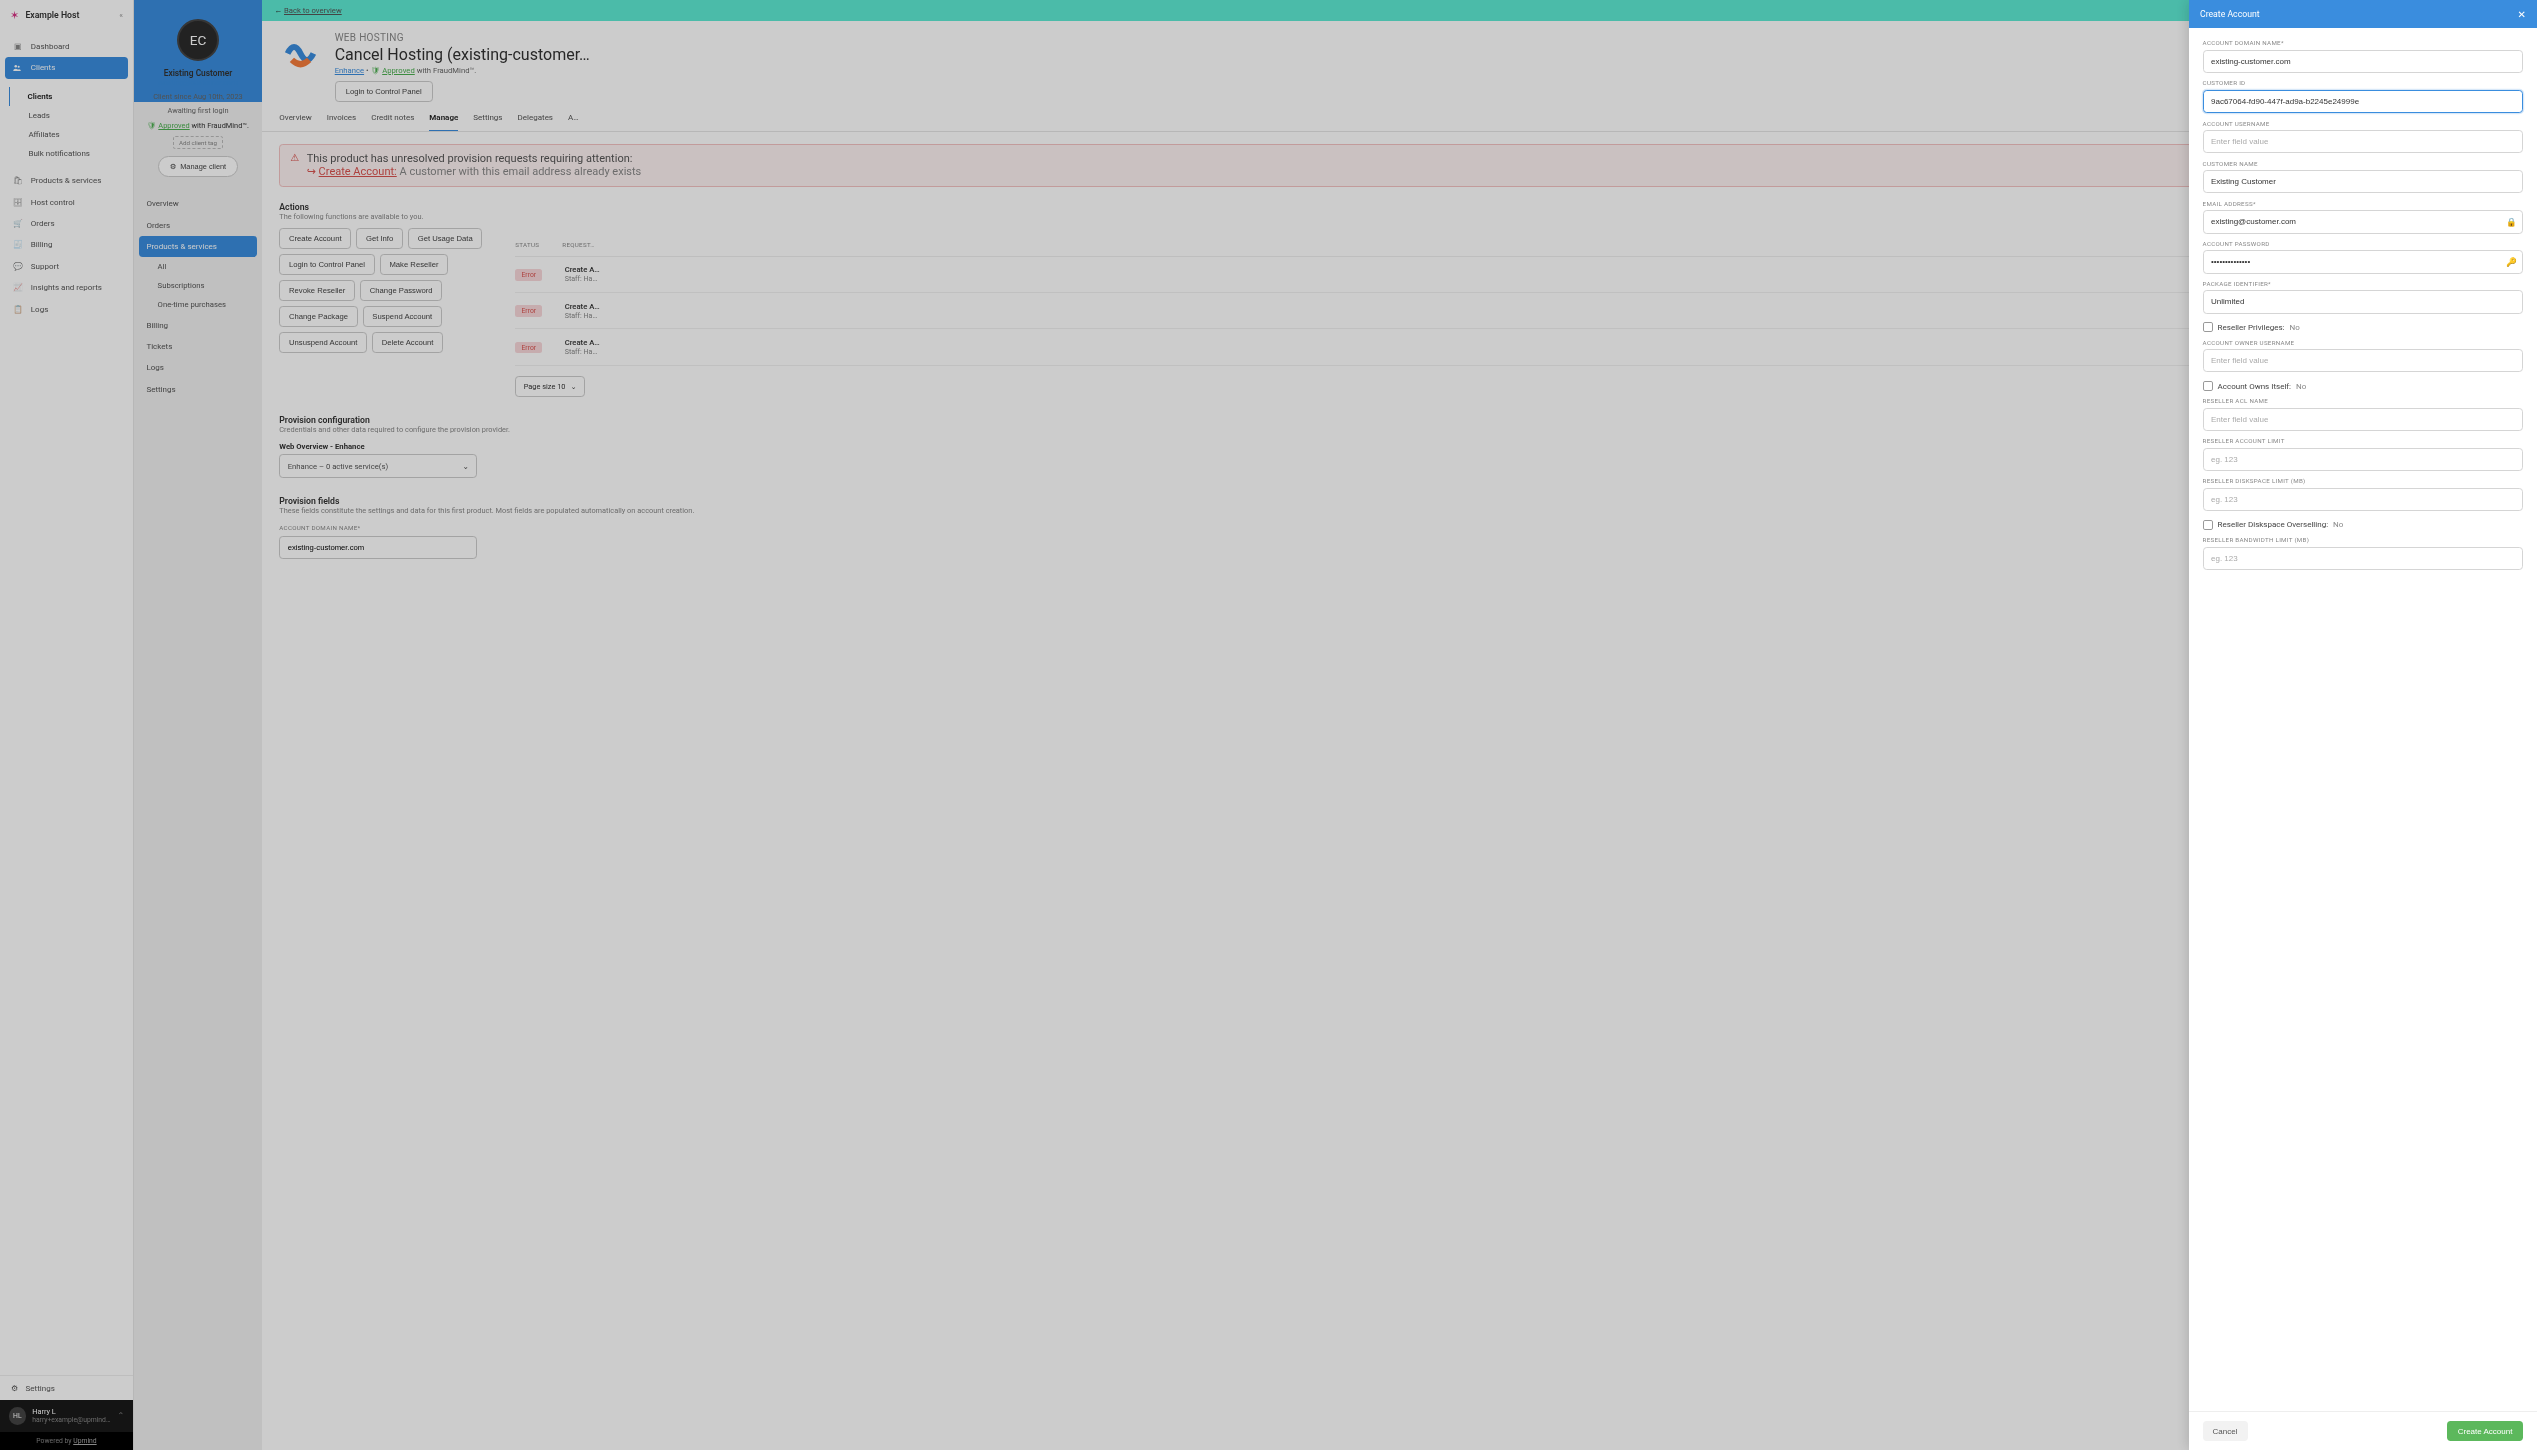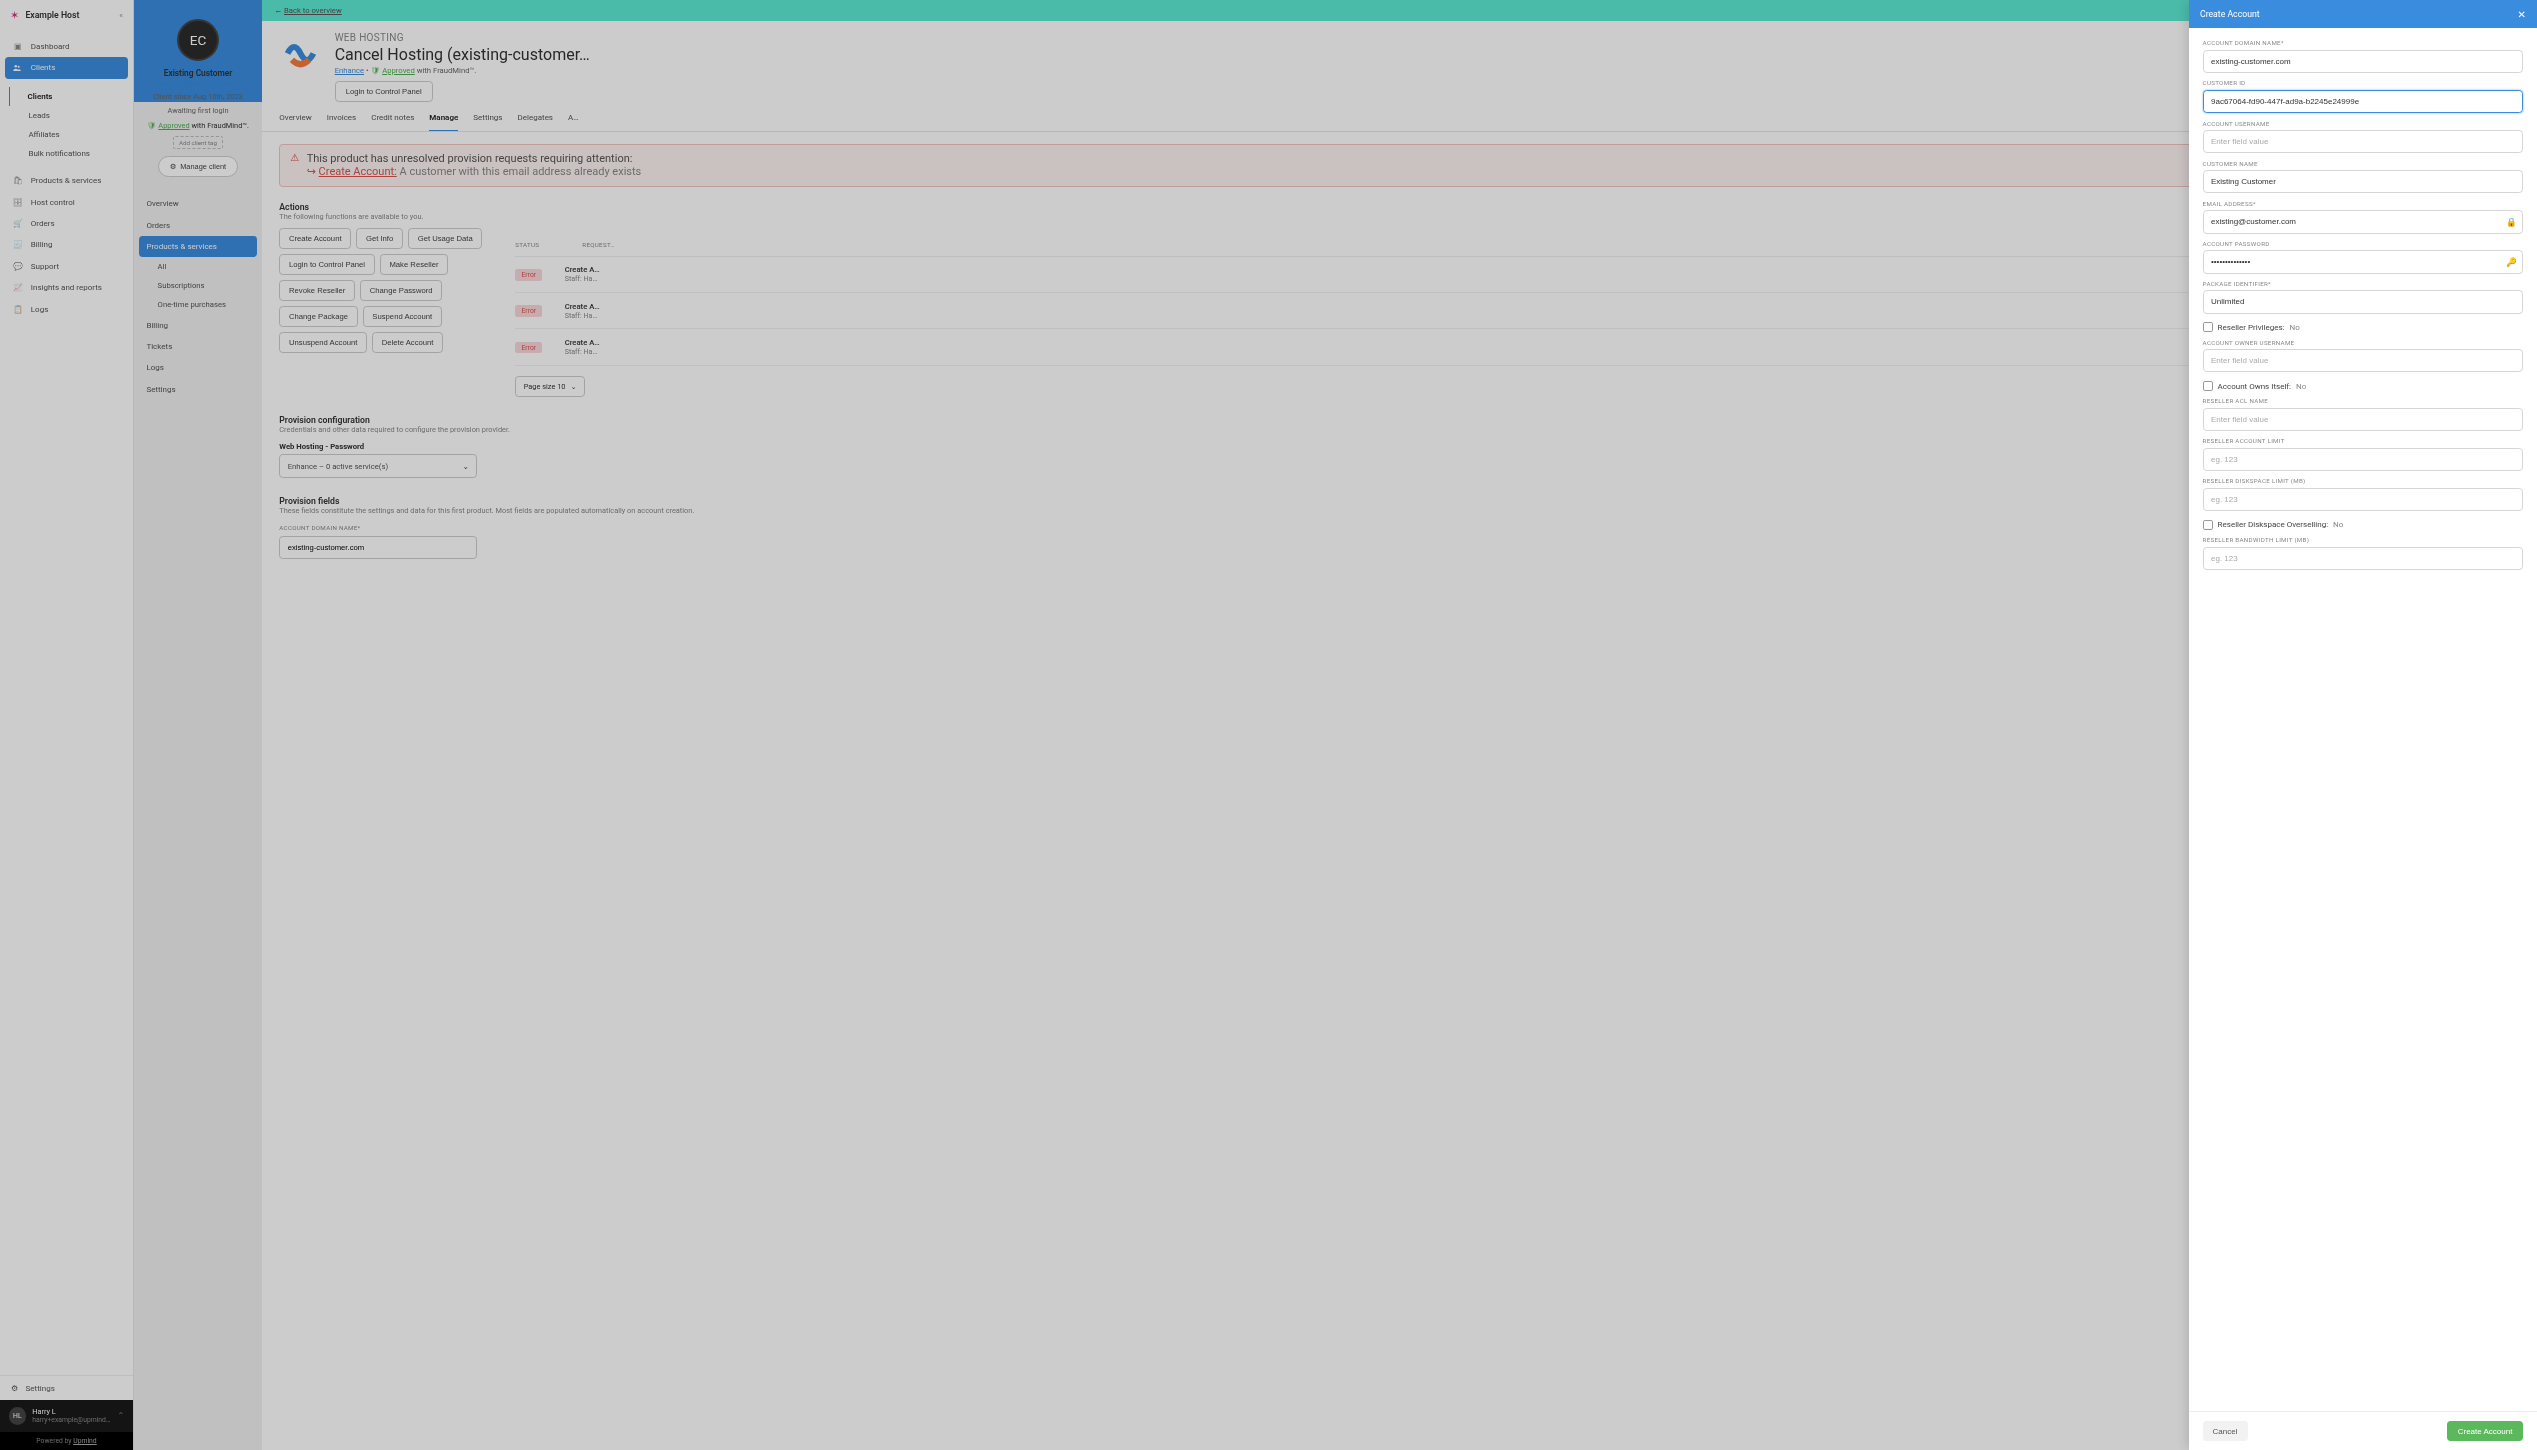--- a/index.html
+++ b/index.html
@@ -69,21 +69,21 @@
 .alert-icon { color: #d9534f; font-size: 10px; }
 .alert-text { font-size: 11px; color: #555; }
 .alert-sub { color: #d9534f; }
 .alert-sub-link { color: #d9534f; text-decoration: underline; }
 .alert-msg { color: #888; }
 .section-h { font-weight: 600; font-size: 8.7px; }
 .section-sub { color: #888; font-size: 7.4px; margin-bottom: 7.4px; }
 .actions-row { display: flex; flex-wrap: wrap; gap: 5px; margin-bottom: 15px; max-width: 204px; }
 .action-btn { border: 0.6px solid #ccc; background: #fff; padding: 5px 8.7px; border-radius: 3.7px; font-size: 7.7px; color: #444; cursor: pointer; }
 .filter-input { border: 0.6px solid #ccc; border-radius: 3.7px; padding: 5px 7.4px; font-size: 7.7px; width: 124px; }
-.table-head { display: flex; gap: 30px; padding: 6.2px 0; font-size: 6.2px; color: #888; letter-spacing: 0.3px; border-bottom: 0.6px solid #eee; margin-top: 12.4px; }
+.table-head { display: flex; gap: 10px; padding: 6.2px 0; font-size: 6.2px; color: #888; letter-spacing: 0.3px; border-bottom: 0.6px solid #eee; margin-top: 12.4px; }
 .req-row { display: flex; gap: 12.4px; padding: 8.7px 0; border-bottom: 0.6px solid #f0f0f0; font-size: 7.7px; align-items: center; }
 .status-badge { background: #f8d7da; color: #d9534f; padding: 1.9px 6.2px; border-radius: 2.5px; font-size: 6.8px; }
 .req-text .req-title { font-weight: 500; color: #333; }
 .req-text .req-staff { color: #888; font-size: 7.1px; }
 .pager { margin-top: 10px; }
 .page-size { border: 0.6px solid #ccc; border-radius: 3.7px; padding: 5px 7.4px; font-size: 7.4px; background: #fff; display: inline-flex; align-items: center; gap: 5px; }
 .prov-section { margin-top: 18.6px; }
 .prov-label { font-size: 7.7px; font-weight: 500; margin-top: 7.4px; margin-bottom: 3.7px; }
 .prov-select { width: 198px; border: 0.6px solid #ccc; border-radius: 3.7px; padding: 6.2px 7.4px; display: flex; justify-content: space-between; align-items: center; font-size: 7.7px; color: #555; cursor: pointer; }
 .prov-fields-label { font-size: 6.2px; color: #888; letter-spacing: 0.3px; margin-top: 8.7px; }
@@ -326,21 +326,21 @@
               <span>Page size 10</span>
               <span>⌄</span>
             </div>
           </div>
         </div>
       </div>
 
       <div class="prov-section">
         <div class="section-h">Provision configuration</div>
         <div class="section-sub">Credentials and other data required to configure the provision provider.</div>
-        <div class="prov-label"><b>Web Hosting - Password</b></div>
+        <div class="prov-label"><b>Web Overview - Enhance</b></div>
         <div class="prov-select">
           <span>Enhance – 0 active service(s)</span>
           <span>⌄</span>
         </div>
       </div>
 
       <div class="prov-section">
         <div class="section-h">Provision fields</div>
         <div class="section-sub">These fields constitute the settings and data for this first product. Most fields are populated automatically on account creation.</div>
         <div class="prov-fields-label">ACCOUNT DOMAIN NAME*</div>

